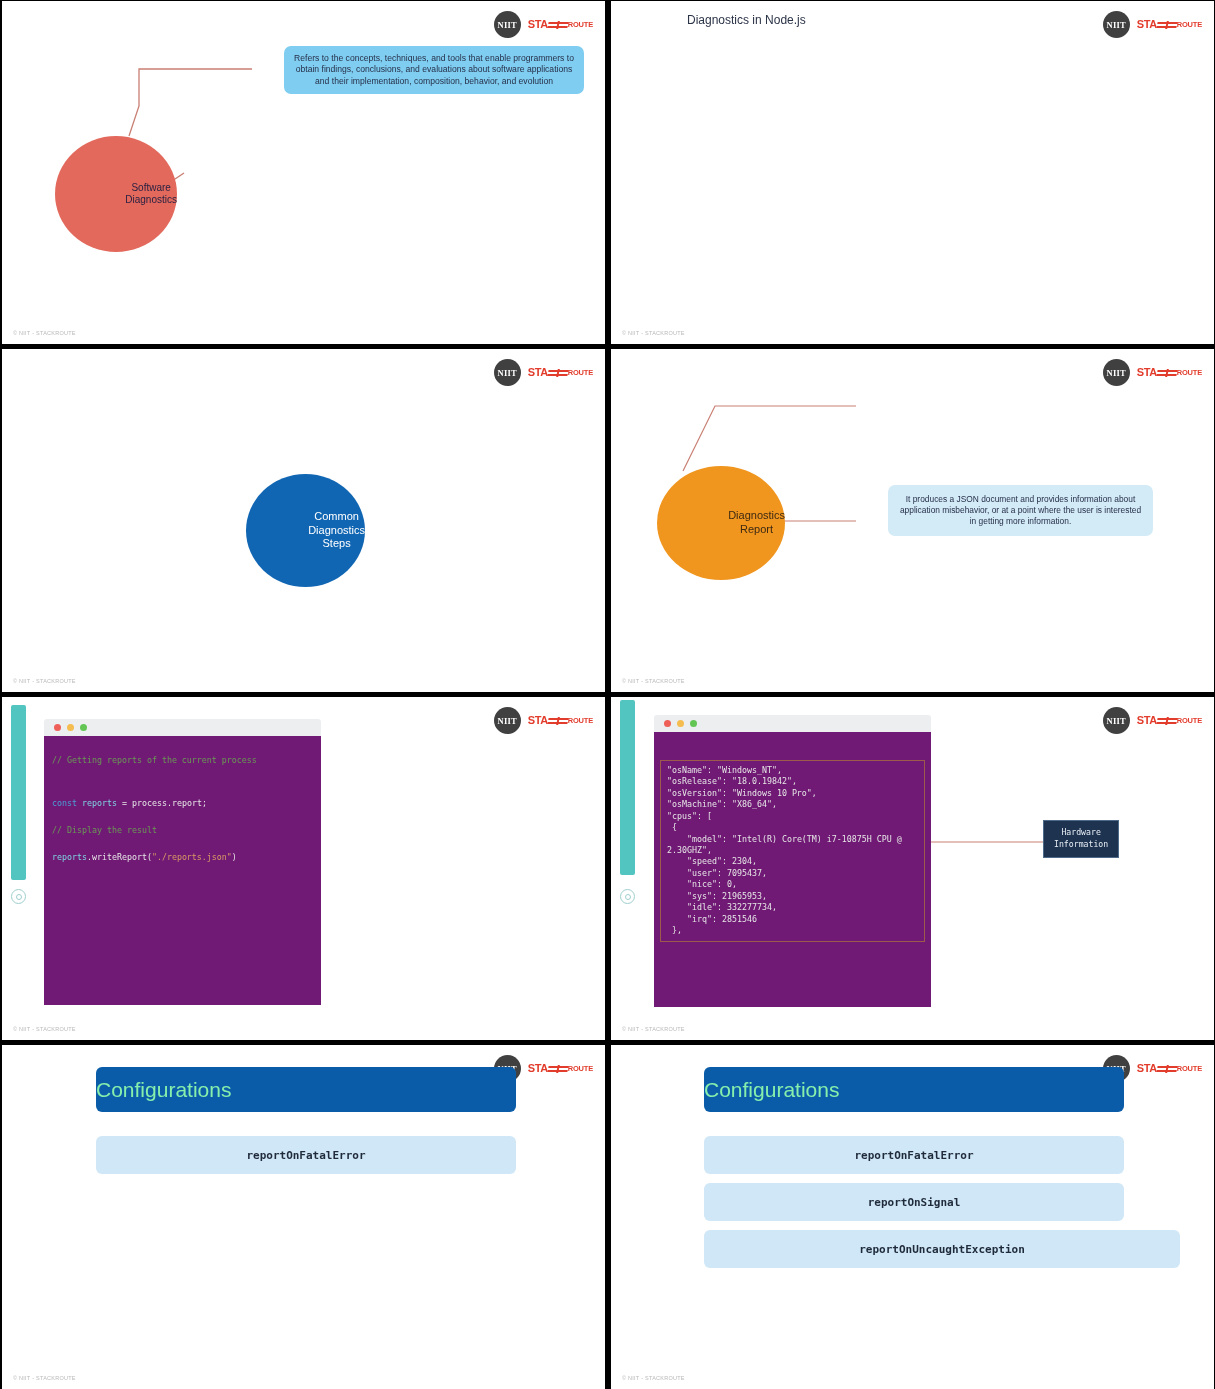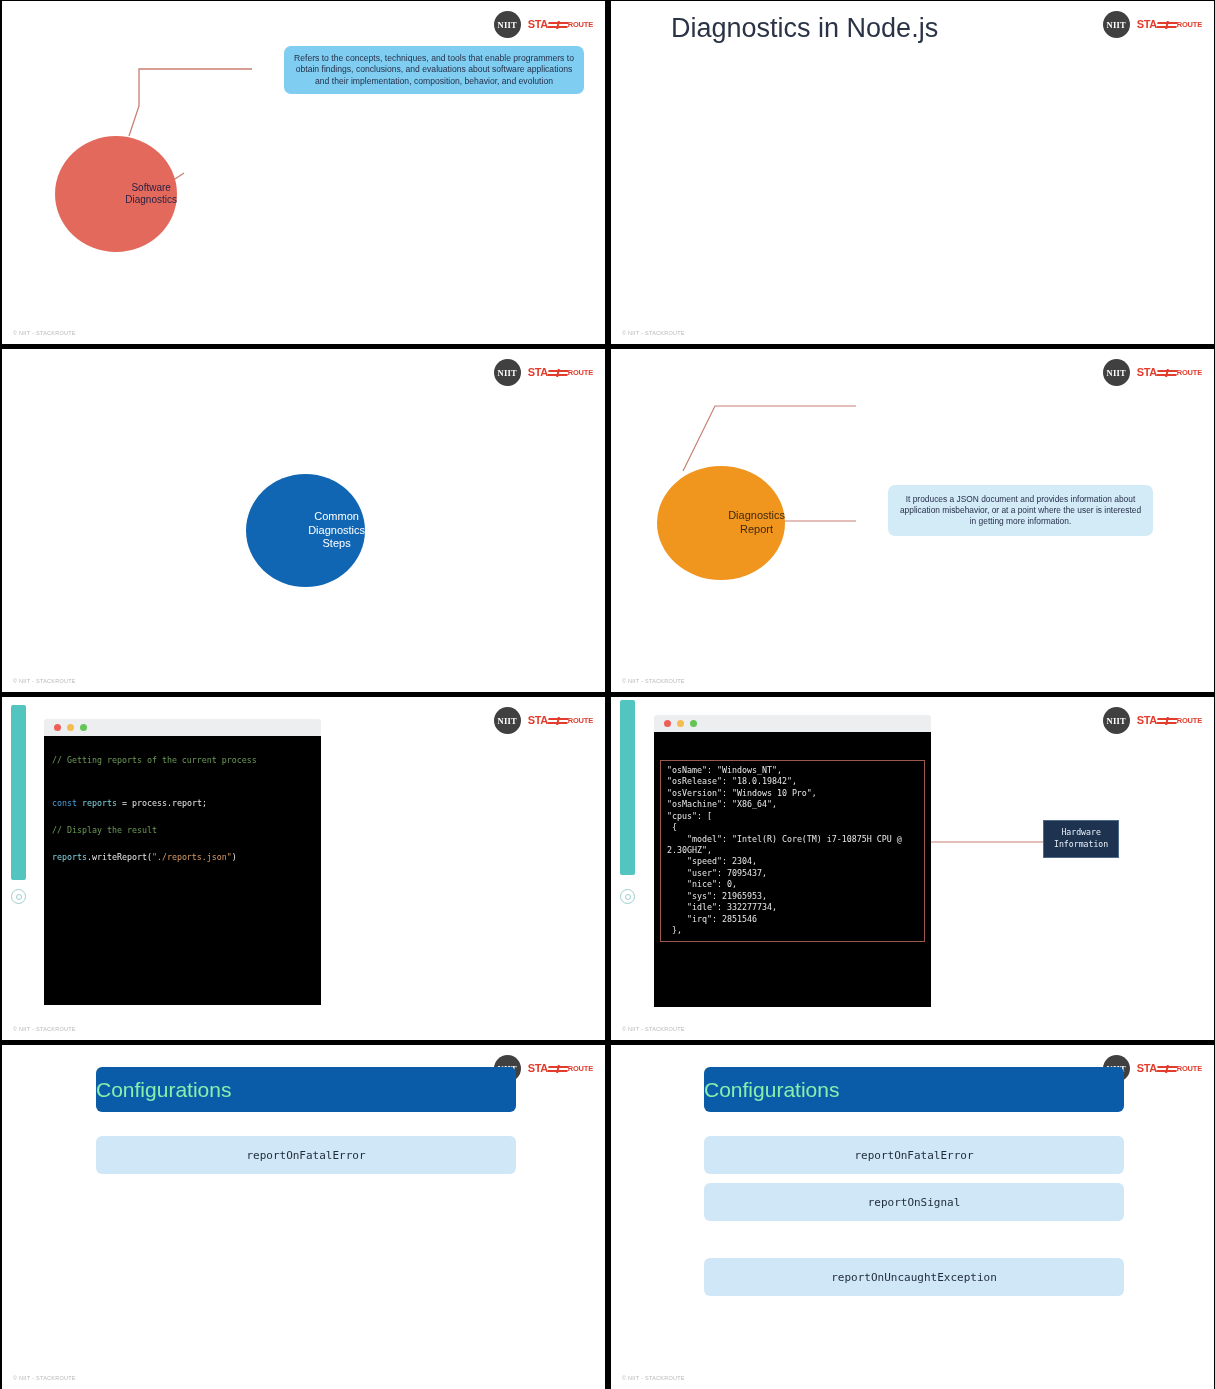--- a/index.html
+++ b/index.html
@@ -52,22 +52,22 @@
   .logo-sr .l2 { font-size: 7.5px; font-weight: bold; color: #e23c2c; letter-spacing: -.2px; }
 
   
   .footer {
     position: absolute; left: 11px; bottom: 8px;
     font-size: 5.5px; color: #b9b9b9; letter-spacing: .25px;
   }
 
   
   .slide-title {
-    position: absolute; left: 60px; top: 12px;
-    font-size: 27px; color: #2b3347;
+    position: absolute; left: 76px; top: 12px;
+    font-size: 12px; color: #2b3347;
   }
 
   
   .circle {
     position: absolute; border-radius: 50%;
     display: flex; align-items: center; justify-content: flex-end;
     text-align: center; line-height: 1.25;
   }
   .circle.coral { background: #e2695c; color: #2b2142; font-size: 10px; }
   .circle.blue  { background: #1166b3; color: #ffffff; font-size: 11px; }
@@ -104,21 +104,21 @@
   }
   .term { position: absolute; }
   .term-bar {
     height: 17px; background: #eceef0;
     border-radius: 3px 3px 0 0;
     display: flex; align-items: center; gap: 6px; padding-left: 10px;
   }
   .dot { width: 7px; height: 7px; border-radius: 50%; }
   .dot.r { background: #ed5f57; } .dot.y { background: #f5bd4f; } .dot.g { background: #62c554; }
   .term-body {
-    background: #000000; padding: 8px 0 0 0;
+    background: #701a75; padding: 8px 0 0 0;
     font-family: "DejaVu Sans Mono", monospace;
     font-size: 8.3px; line-height: 1.38;
     white-space: pre-wrap;
   }
   .c-com  { color: #6a9955; }
   .c-key  { color: #4a9fd6; }
   .c-var  { color: #7fd3e0; }
   .c-txt  { color: #e6e6e6; }
   .c-str  { color: #d99b63; }
   .json-box {
@@ -143,20 +143,21 @@
     display: flex; align-items: center; justify-content: flex-start;
     font-size: 21px;
   }
   .cfg-item {
     position: absolute;
     background: #cfe7f7; color: #1f2a3a;
     border-radius: 6px;
     display: flex; align-items: center; justify-content: center;
     font-family: "DejaVu Sans Mono", monospace;
     font-size: 11px;
+    font-weight: bold;
   }
 </style>
 </head>
 <body>
 
 <div class="deck">
 
   <div class="slide">
     <div class="logo">
       <div class="logo-niit">NIIT</div>
@@ -359,20 +360,20 @@
 
     <div class="cfg-header" style="left:93px;top:22px;width:420px;height:45px;">
       <span>Configurations</span>
     </div>
     <div class="cfg-item" style="left:93px;top:91px;width:420px;height:38px;">
       <span>reportOnFatalError</span>
     </div>
     <div class="cfg-item" style="left:93px;top:138px;width:420px;height:38px;">
       <span>reportOnSignal</span>
     </div>
-    <div class="cfg-item" style="left:93px;top:185px;width:420px;height:38px;margin-top:28px;">
+    <div class="cfg-item" style="left:93px;top:185px;width:476px;height:38px;">
       <span>reportOnUncaughtException</span>
     </div>
 
     <div class="footer">© NIIT - STACKROUTE</div>
   </div>
 
 </div>
 
 </body></html>

